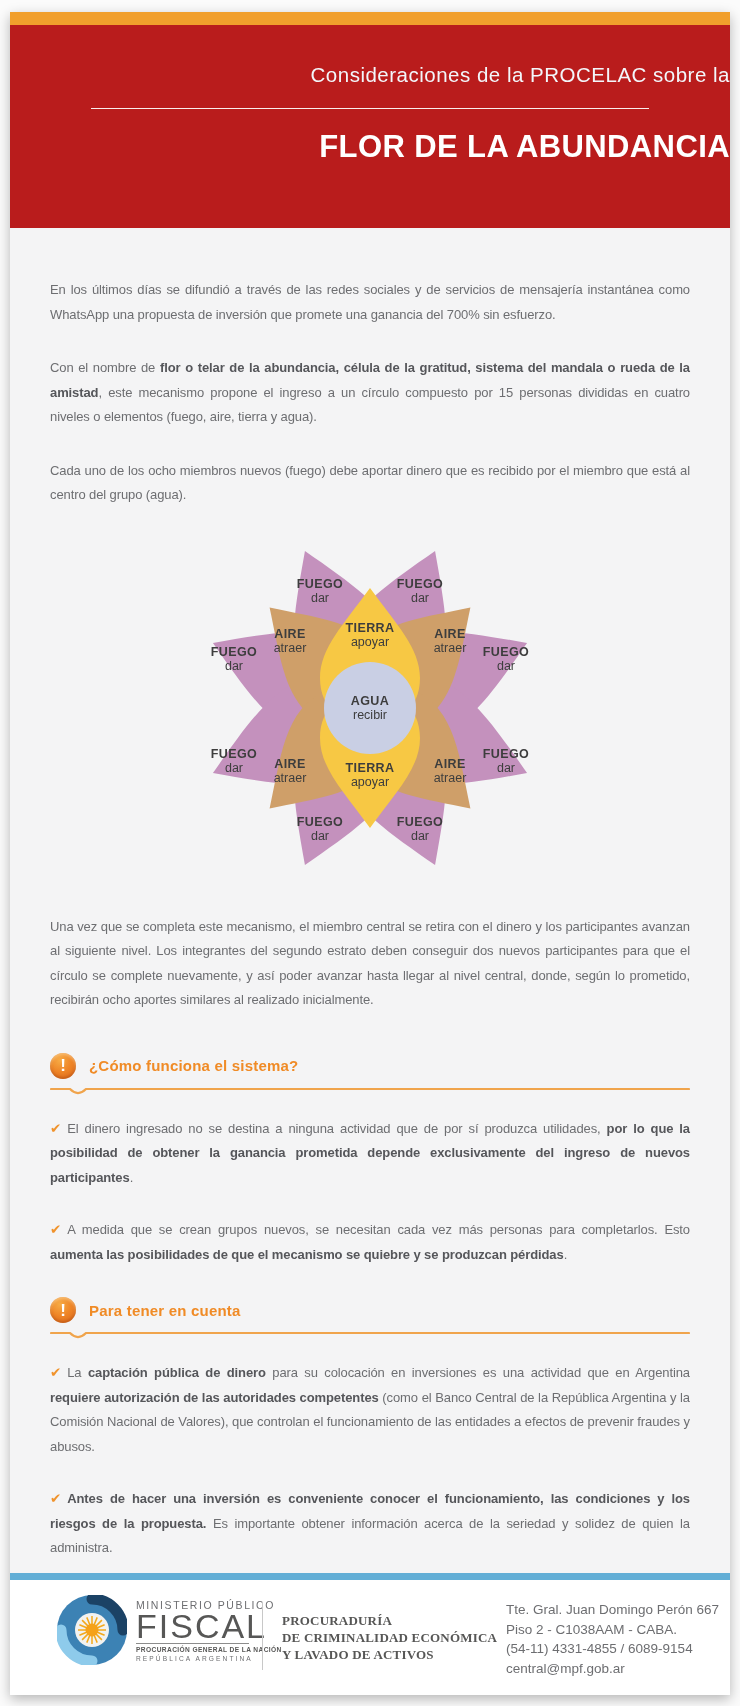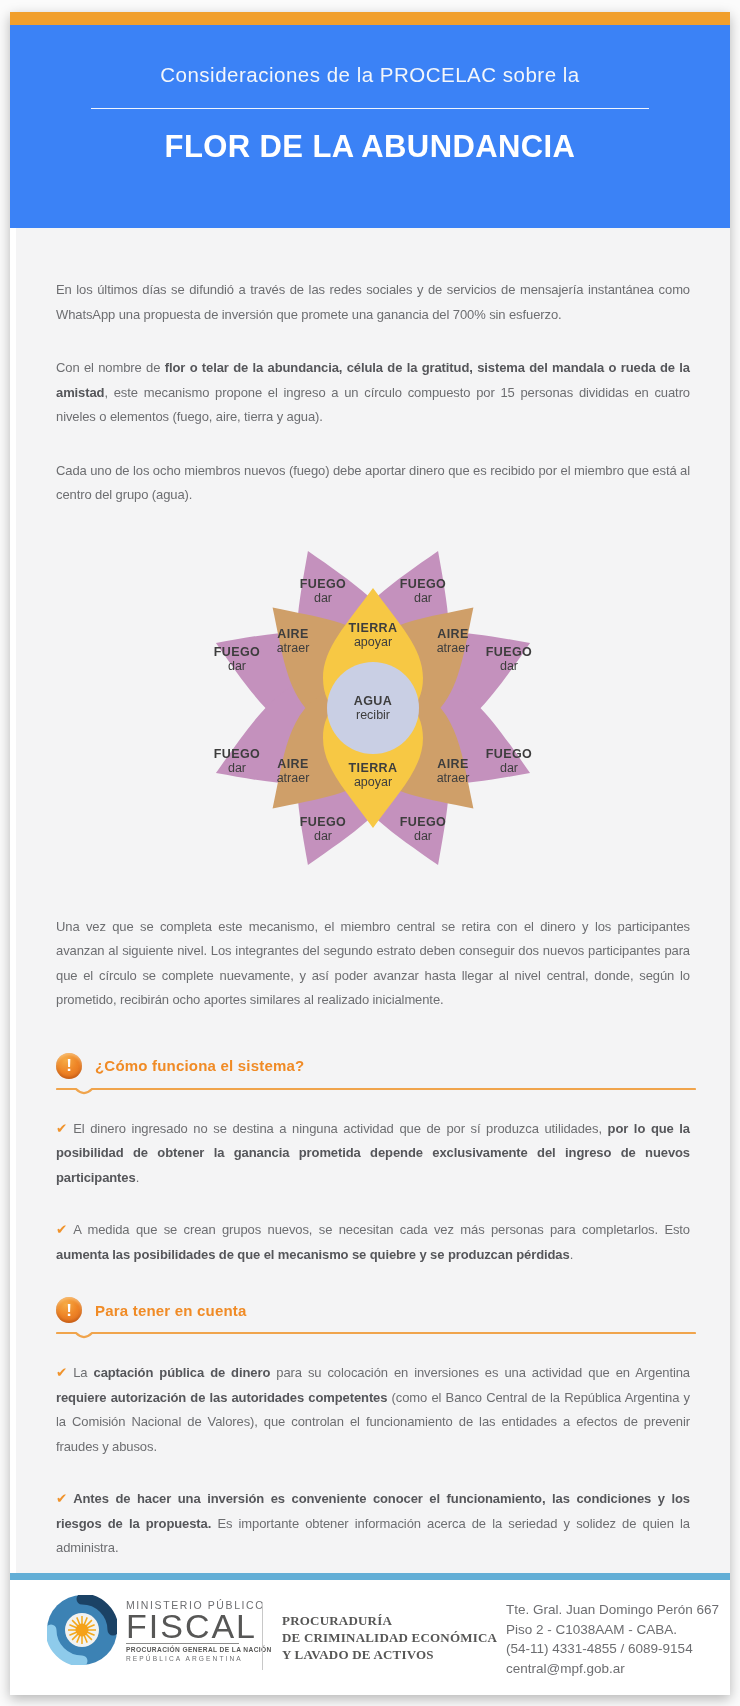--- a/index.html
+++ b/index.html
@@ -2,27 +2,27 @@
 <html><head>
 <meta charset="utf-8">
 <style>
   * { margin:0; padding:0; box-sizing:border-box; }
   html,body { width:740px; height:1706px; overflow:hidden; background:#fbfbfb;
               font-family:"Liberation Sans","DejaVu Sans",sans-serif; }
   .card { position:absolute; left:10px; top:12px; width:720px; height:1683px;
           background:#fff; box-shadow:0 4px 12px rgba(0,0,0,.28); }
   .top-bar { height:13px; background:#f19f2c; }
   
-  .hero { height:203px; background:#3b82f6; color:#fff; text-align:center; }
+  .hero { height:203px; background:#b91c1c; color:#fff; text-align:right; }
   .kicker { padding-top:38px; font-size:20.5px; font-weight:300; letter-spacing:.5px; color:#f3f6fa; }
   .hero-divider { width:558px; margin:21px auto 0; border-top:1px solid rgba(255,255,255,.92); }
   .hero h1 { font-size:31px; line-height:36px; font-weight:800; letter-spacing:.4px; }
   .hero h1.l1 { margin-top:20px; }
   
-  .content { height:1345px; overflow:hidden; background:#f4f4f5; padding:0 40px; display:flow-root;margin-left:6px; }
+  .content { height:1345px; overflow:hidden; background:#f4f4f5; padding:0 40px; display:flow-root; }
   .body-text { font-size:13px; line-height:24.5px; letter-spacing:-.1px; color:#6d6e71;
                text-align:justify; }
   .body-text b { color:#55565a; }
   .p-first { margin-top:50px; }
   .p-next  { margin-top:29px; }
   
   .flower-wrap { width:356px; height:356px; margin:22px auto 0; }
   .flower-wrap svg { display:block; }
   .pname { font-weight:700; font-size:12.5px; letter-spacing:.4px; fill:#3d3d3d; }
   .pverb { font-size:12.5px; fill:#3d3d3d; }
@@ -39,21 +39,21 @@
   .rule { display:block; margin-top:8px; }
   .bullet { font-size:13px; line-height:24.5px; letter-spacing:-.1px; color:#6d6e71; text-align:justify; }
   .bullet b { color:#55565a; }
   .bullet.first { margin-top:17px; }
   .bullet.next  { margin-top:27px; }
   .check { color:#f0932c; font-size:13.5px; margin-right:6px;
            font-family:"DejaVu Sans",sans-serif; }
   
   .footer-bar { height:7px; background:#62aed6; }
   .footer-main { position:relative; height:115px; background:#fff; }
-  .logo-row { position:absolute; left:37px; top:15px; display:flex; align-items:center; }
+  .logo-row { position:absolute; left:47px; top:15px; display:flex; align-items:center; }
   .logo-text { margin-left:9px; color:#575756; }
   .lt-small { font-size:10.5px; letter-spacing:1.6px; color:#6d6e71; }
   .lt-big { font-size:34px; font-weight:400; letter-spacing:2px; line-height:31px; }
   .lt-rule { width:113px; border-top:1px solid #8c8c8c; margin:1px 0 2px; }
   .lt-sub1 { font-size:6.6px; font-weight:700; letter-spacing:.4px; }
   .lt-sub2 { font-size:6.6px; letter-spacing:2.1px; margin-top:2px; color:#6d6e71; }
   .footer-vdiv { position:absolute; left:252px; top:22px; height:68px; width:1px; background:#c8c8c8; }
   .org-block { position:absolute; left:272px; top:32px; color:#575756; font-size:13px;
                font-weight:800; line-height:17px; letter-spacing:.2px;font-family:Liberation Serif, serif; }
   .contact-block { position:absolute; left:496px; top:20px; color:#6d6e71;

